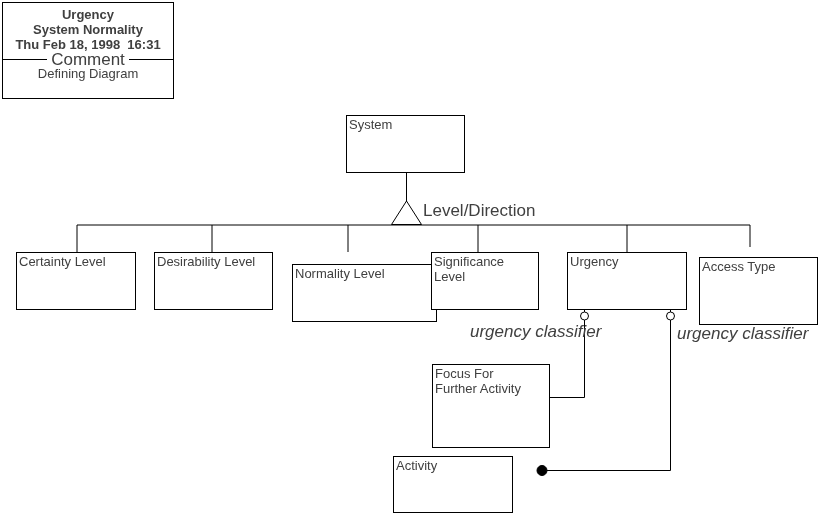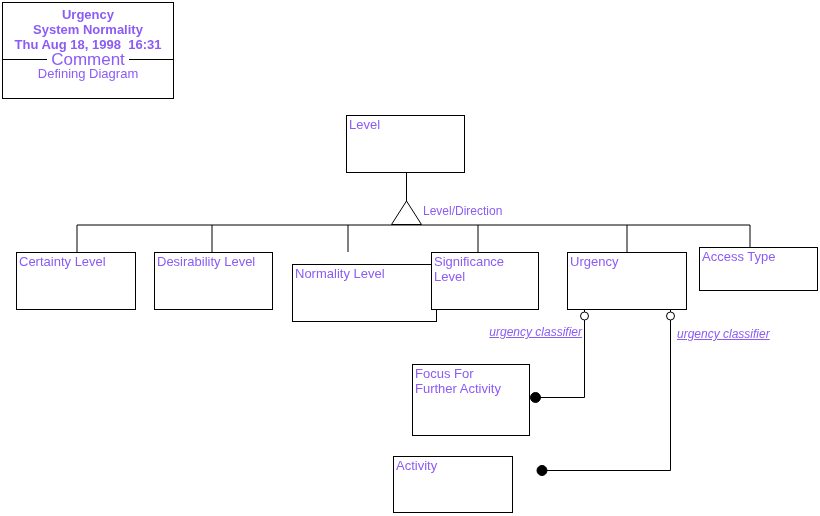--- a/index.html
+++ b/index.html
@@ -1,39 +1,39 @@
 <!DOCTYPE html>
 <html><head>
 <meta charset="utf-8">
 <style>
   html,body{margin:0;padding:0;background:#fff;}
   .canvas{
     position:relative;width:820px;height:516px;background:#ffffff;
-    font-family:"Liberation Sans","DejaVu Sans",sans-serif;color:#8b5cf6;
+    font-family:"Liberation Sans","DejaVu Sans",sans-serif;color:#404040;
     overflow:hidden;
   }
   .wires{position:absolute;left:0;top:0;}
   .node{
     position:absolute;box-sizing:border-box;border:1px solid #000;background:#fff;
   }
   .nl{
     display:block;padding:1px 2px;font-size:13px;line-height:15px;white-space:pre-line;
   }
   .titlebox{
     position:absolute;left:2px;top:2px;width:172px;height:97px;box-sizing:border-box;
     border:1px solid #000;background:#fff;padding-top:4px;
   }
   .t{font-size:13px;line-height:15px;text-align:center;}
   .bold{font-weight:bold;}
   .ts{white-space:pre;}
   .divider{display:flex;align-items:center;height:13px;margin:1px 0 0 0;}
   .dline{flex:1;height:1px;background:#000;}
   .dlabel{font-size:17px;margin:0 4px;line-height:13px;}
-  .lbl{position:absolute;font-size:12px;line-height:14px;white-space:nowrap;}
-  .italic{font-style:italic;text-decoration:underline;}
+  .lbl{position:absolute;font-size:17px;line-height:14px;white-space:nowrap;}
+  .italic{font-style:italic;}
 </style>
 </head>
 <body>
 
 <div class="canvas">
 
   <svg class="wires" width="820" height="516" viewBox="0 0 820 516">
 
     <line x1="406.5" y1="173" x2="406.5" y2="203" stroke="#000" stroke-width="1"></line>
 
@@ -56,58 +56,58 @@
     <polyline points="584.5,320 584.5,397.5 540,397.5" fill="none" stroke="#000" stroke-width="1"></polyline>
     <circle cx="535.5" cy="397.5" r="5" fill="#000" stroke="#000"></circle>
 
     <polyline points="670.5,320 670.5,470.5 547,470.5" fill="none" stroke="#000" stroke-width="1"></polyline>
     <circle cx="542" cy="470.5" r="5" fill="#000" stroke="#000"></circle>
   </svg>
 
   <div class="titlebox">
     <div class="t bold">Urgency</div>
     <div class="t bold">System Normality</div>
-    <div class="t bold ts">Thu Aug 18, 1998  16:31</div>
+    <div class="t bold ts">Thu Feb 18, 1998  16:31</div>
     <div class="divider">
       <span class="dline"></span>
       <span class="dlabel">Comment</span>
       <span class="dline"></span>
     </div>
     <div class="t">Defining Diagram</div>
   </div>
 
   <div class="node" style="left:346px;top:115px;width:119px;height:58px">
-    <span class="nl">Level</span>
+    <span class="nl">System</span>
   </div>
 
   <div class="lbl" style="left:423px;top:204px">Level/Direction</div>
 
   <div class="node" style="left:154px;top:252px;width:119px;height:58px">
     <span class="nl">Desirability Level</span>
   </div>
   <div class="node" style="left:16px;top:252px;width:120px;height:58px">
     <span class="nl">Certainty Level</span>
   </div>
   <div class="node" style="left:292px;top:264px;width:145px;height:58px">
     <span class="nl">Normality Level</span>
   </div>
   <div class="node" style="left:431px;top:252px;width:108px;height:58px">
     <span class="nl">Significance Level</span>
   </div>
   <div class="node" style="left:567px;top:252px;width:120px;height:58px">
     <span class="nl">Urgency</span>
   </div>
-  <div class="node" style="left:699px;top:247px;width:119px;height:44px">
+  <div class="node" style="left:699px;top:257px;width:119px;height:68px">
     <span class="nl">Access Type</span>
   </div>
 
   <div class="lbl italic" style="left:470px;top:325px;width:112px;text-align:right;">urgency classifier</div>
   <div class="lbl italic" style="left:677px;top:327px">urgency classifier</div>
 
-  <div class="node" style="left:412px;top:364px;width:118px;height:72px">
+  <div class="node" style="left:432px;top:364px;width:118px;height:84px">
     <span class="nl">Focus For
 Further Activity</span>
   </div>
   <div class="node" style="left:393px;top:456px;width:120px;height:57px">
     <span class="nl">Activity</span>
   </div>
 
 </div>
 
 </body></html>

